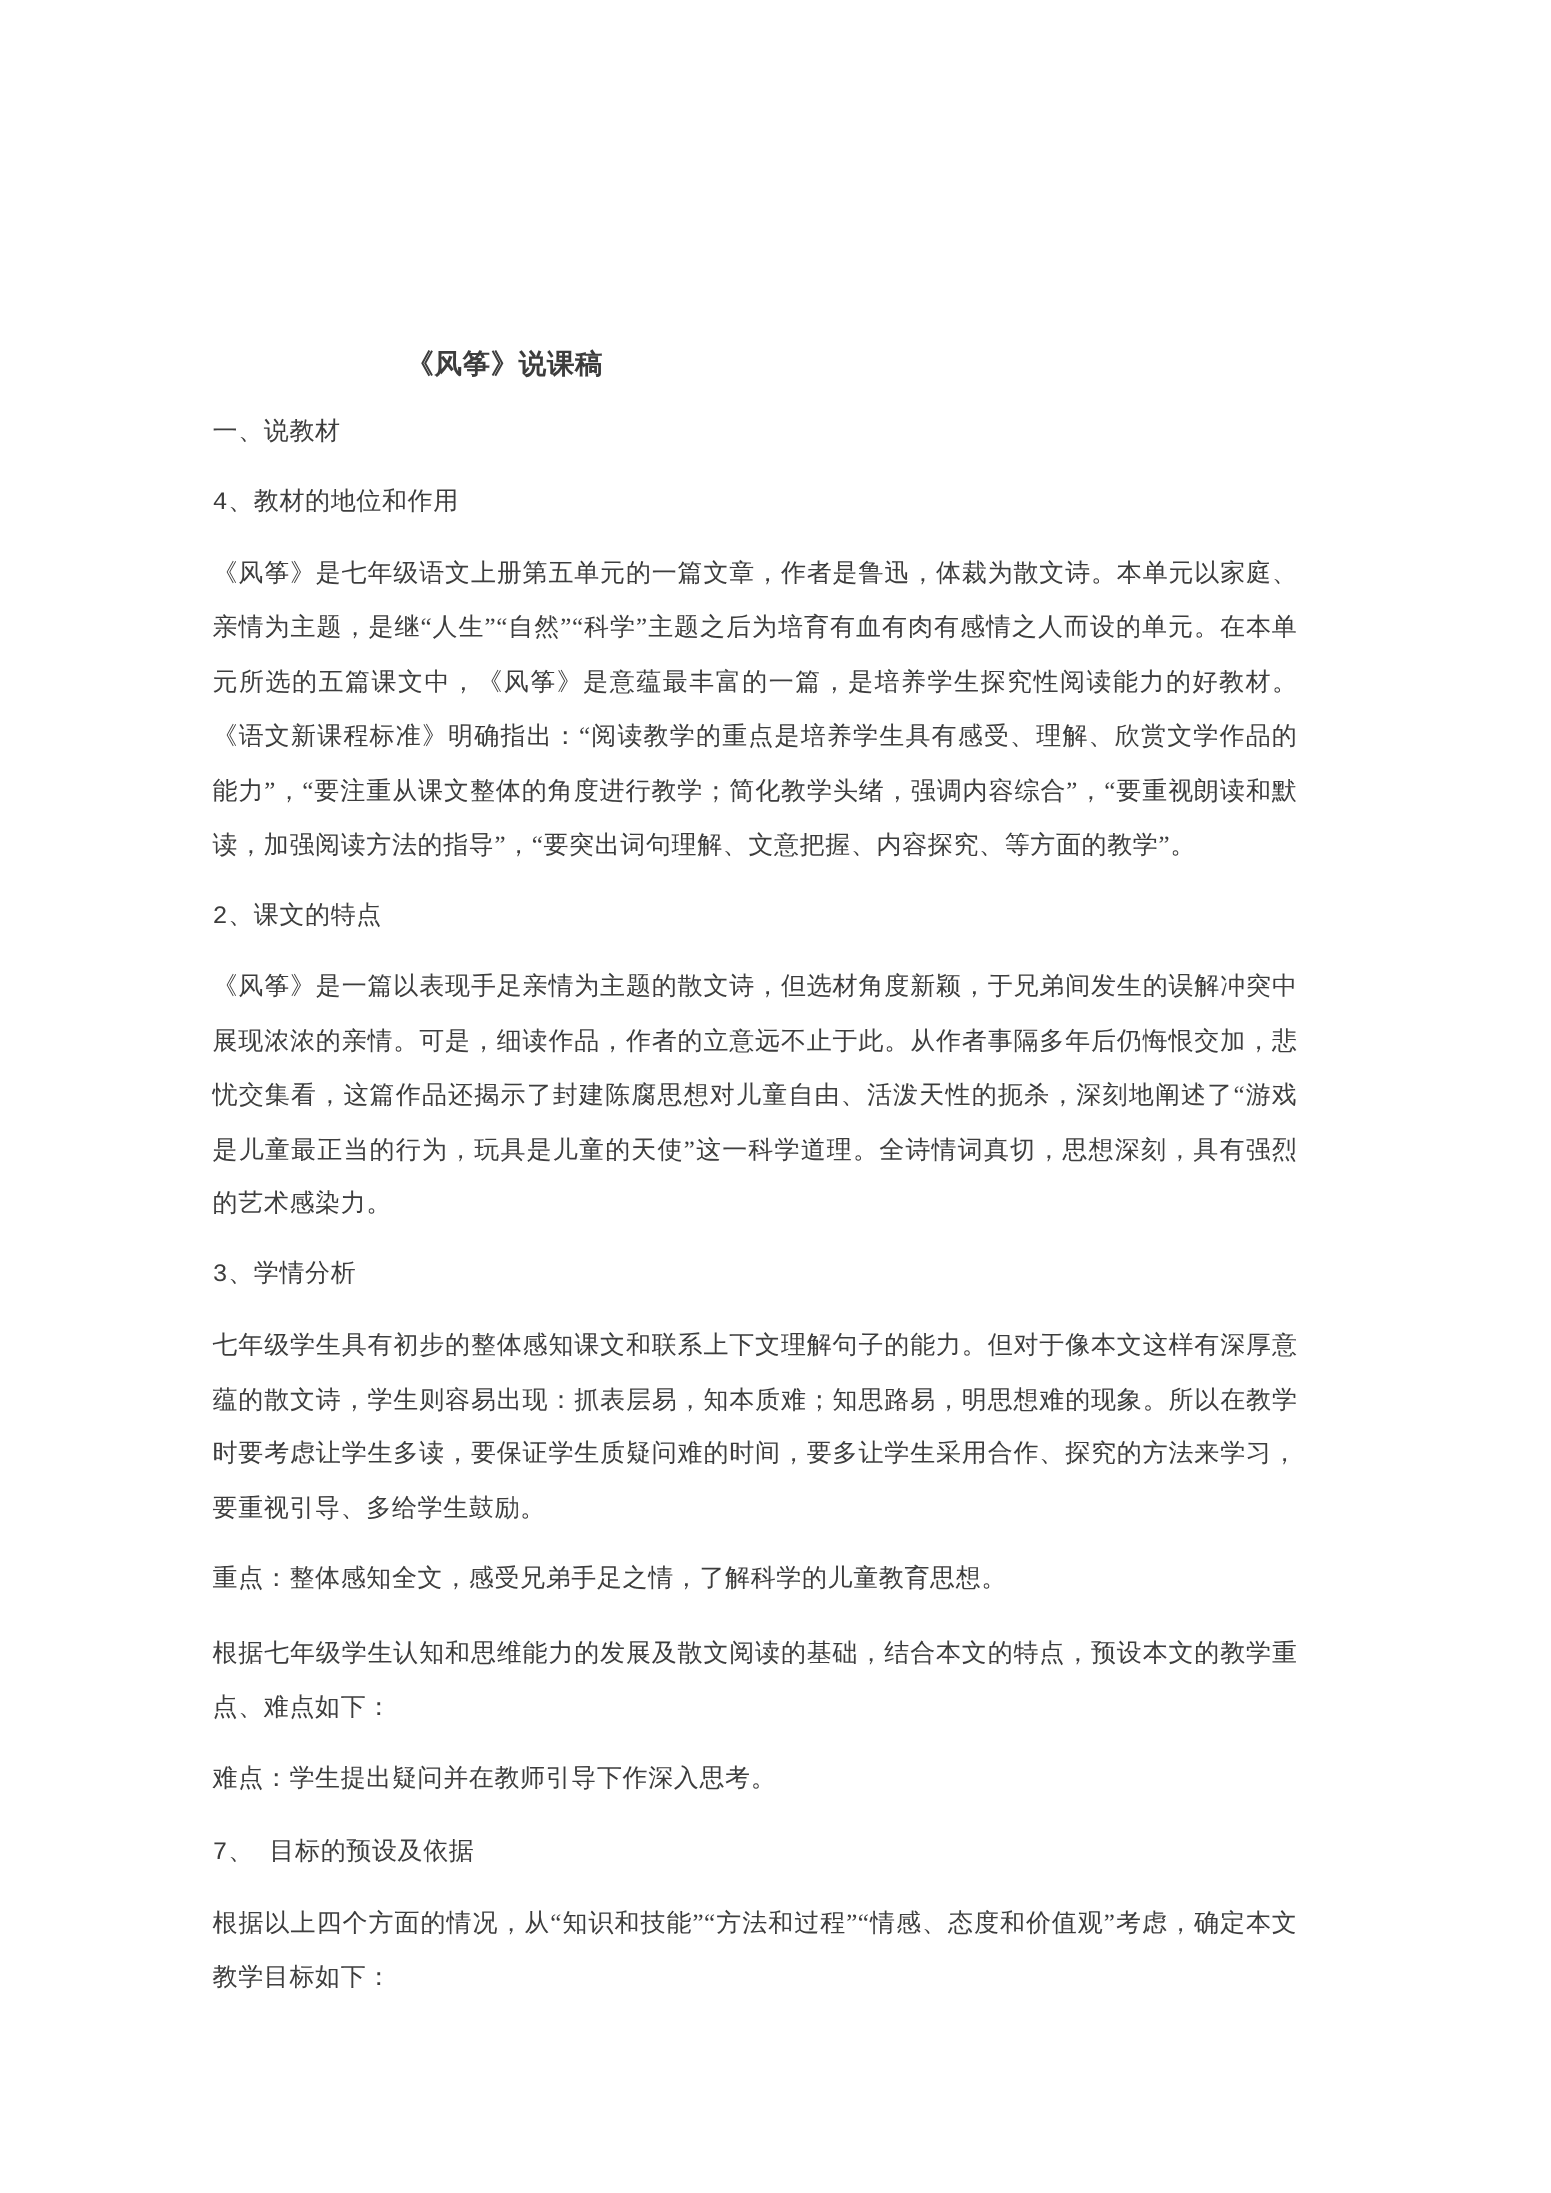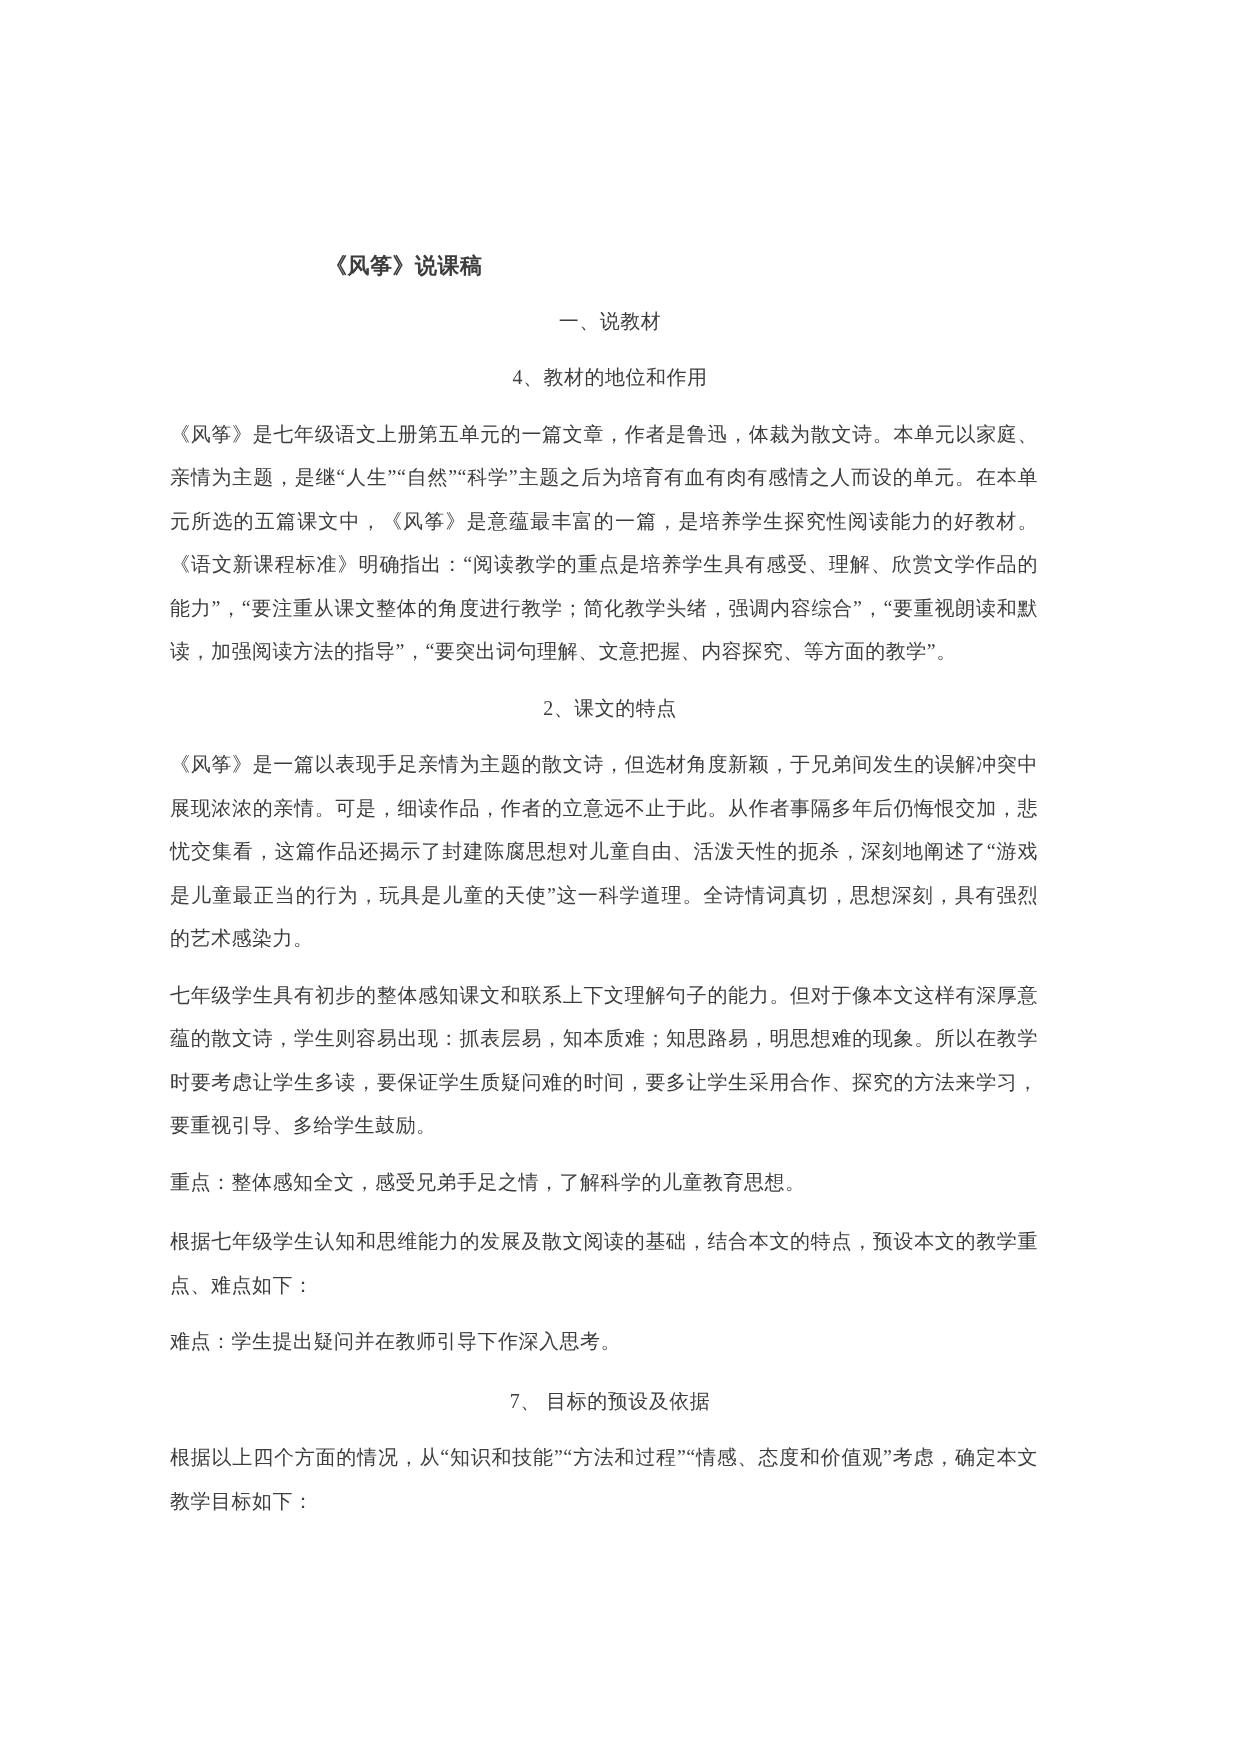--- a/index.html
+++ b/index.html
@@ -12,38 +12,39 @@
     width: 1241px;
     height: 1754px;
     background: #ffffff;
     overflow: hidden;
     font-family: "Liberation Serif", "DejaVu Serif", serif;
     color: #3d3d3d;
   }
   .content {
     position: absolute;
     left: 170px;
-    top: 244px;
+    top: 269px;
     width: 880px;
     font-size: 20px;
     line-height: 43.5px;
     text-align: justify;
     text-justify: inter-ideograph;
     letter-spacing: 0.5px;
   }
   .doc-title {
     font-weight: bold;
     font-size: 22px;
     padding-left: 155px;
     text-align: left;
     margin: 0 0 12px 0;
   }
   .h {
-    text-align: center;
+    text-align: left;
     margin: 0 0 13px 0;
+    font-family: Liberation Mono, monospace;
   }
   .p {
     margin: 0 12px 13px 0;
   }
   .p.single {
     text-align: left;
     margin-bottom: 16px;
   }
   .mt-lg {
     margin-top: 18px;
@@ -60,20 +61,21 @@
     <div class="h">一、说教材</div>
 
     <div class="h">4、教材的地位和作用</div>
 
     <div class="p">《风筝》是七年级语文上册第五单元的一篇文章，作者是鲁迅，体裁为散文诗。本单元以家庭、亲情为主题，是继“人生”“自然”“科学”主题之后为培育有血有肉有感情之人而设的单元。在本单元所选的五篇课文中，《风筝》是意蕴最丰富的一篇，是培养学生探究性阅读能力的好教材。《语文新课程标准》明确指出：“阅读教学的重点是培养学生具有感受、理解、欣赏文学作品的能力”，“要注重从课文整体的角度进行教学；简化教学头绪，强调内容综合”，“要重视朗读和默读，加强阅读方法的指导”，“要突出词句理解、文意把握、内容探究、等方面的教学”。</div>
 
     <div class="h">2、课文的特点</div>
 
     <div class="p">《风筝》是一篇以表现手足亲情为主题的散文诗，但选材角度新颖，于兄弟间发生的误解冲突中展现浓浓的亲情。可是，细读作品，作者的立意远不止于此。从作者事隔多年后仍悔恨交加，悲忧交集看，这篇作品还揭示了封建陈腐思想对儿童自由、活泼天性的扼杀，深刻地阐述了“游戏是儿童最正当的行为，玩具是儿童的天使”这一科学道理。全诗情词真切，思想深刻，具有强烈的艺术感染力。</div>
 
+    <div class="h">3、学情分析</div>
 
     <div class="p">七年级学生具有初步的整体感知课文和联系上下文理解句子的能力。但对于像本文这样有深厚意蕴的散文诗，学生则容易出现：抓表层易，知本质难；知思路易，明思想难的现象。所以在教学时要考虑让学生多读，要保证学生质疑问难的时间，要多让学生采用合作、探究的方法来学习，要重视引导、多给学生鼓励。</div>
 
 
     <div class="p single">重点：整体感知全文，感受兄弟手足之情，了解科学的儿童教育思想。</div>
 
     <div class="p">根据七年级学生认知和思维能力的发展及散文阅读的基础，结合本文的特点，预设本文的教学重点、难点如下：</div>
 
     <div class="p single">难点：学生提出疑问并在教师引导下作深入思考。</div>
 

